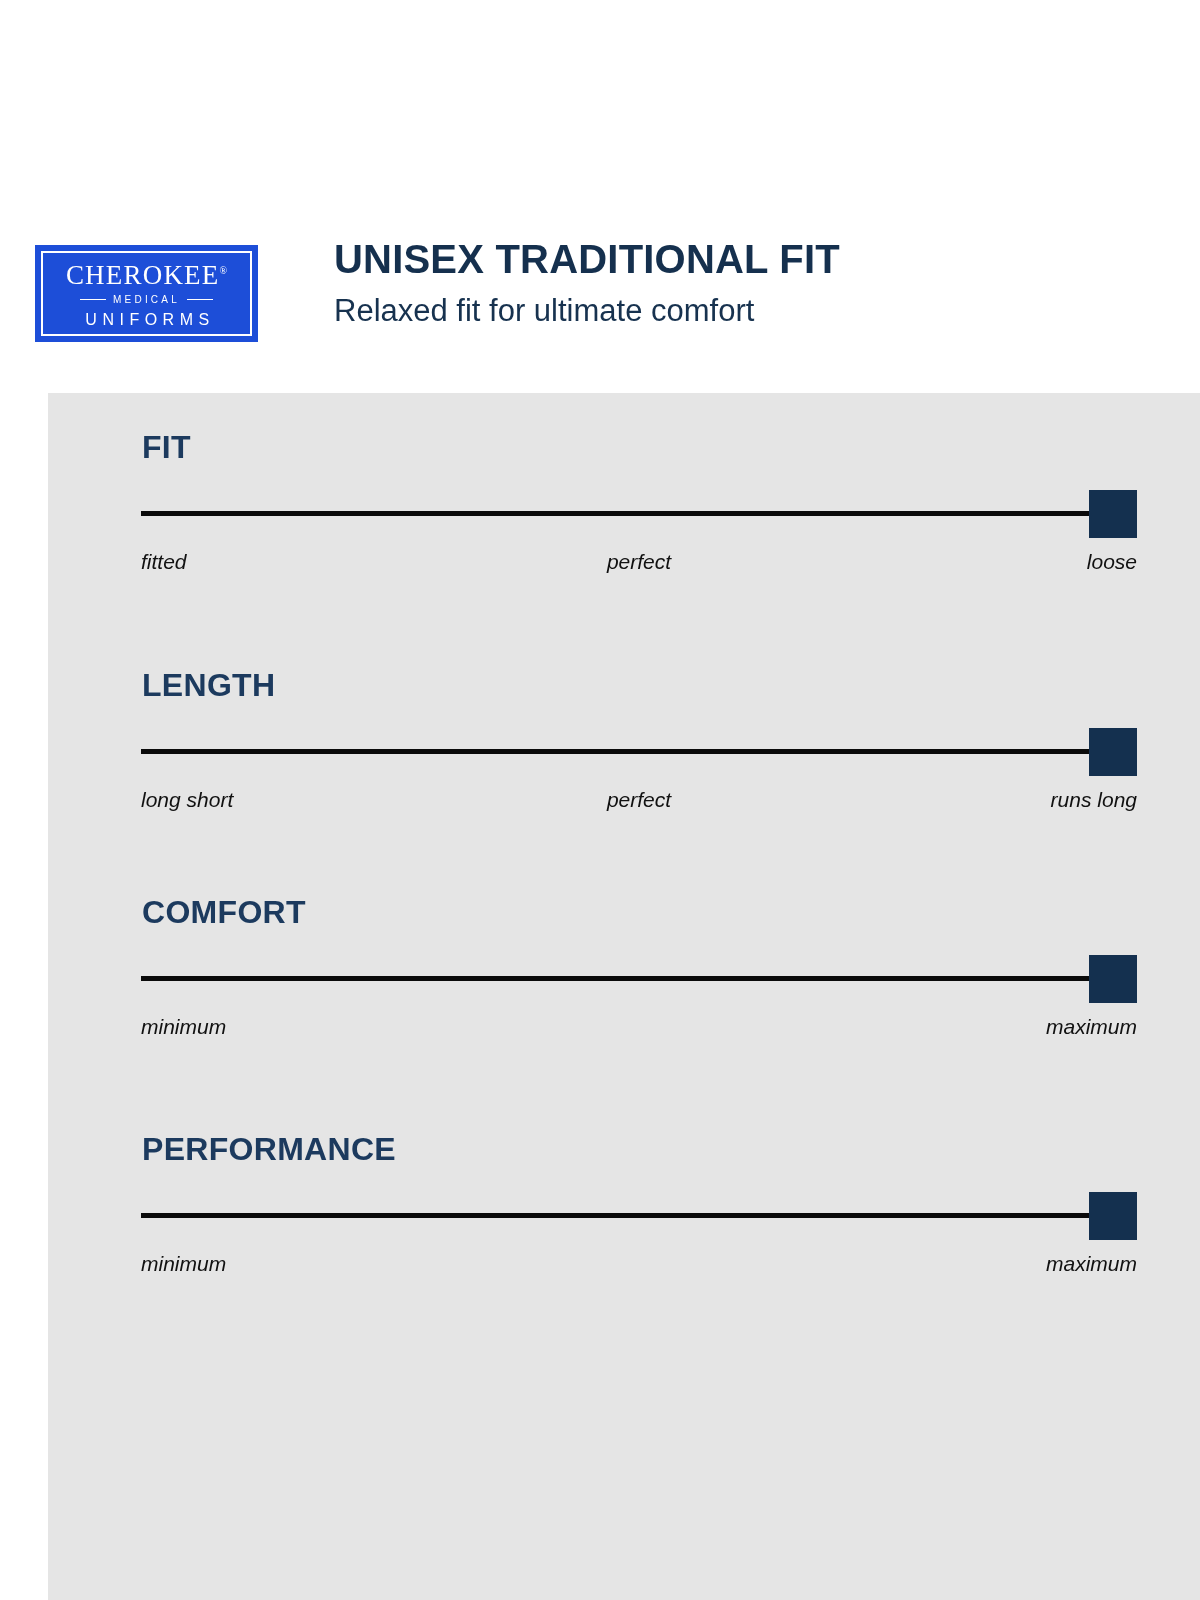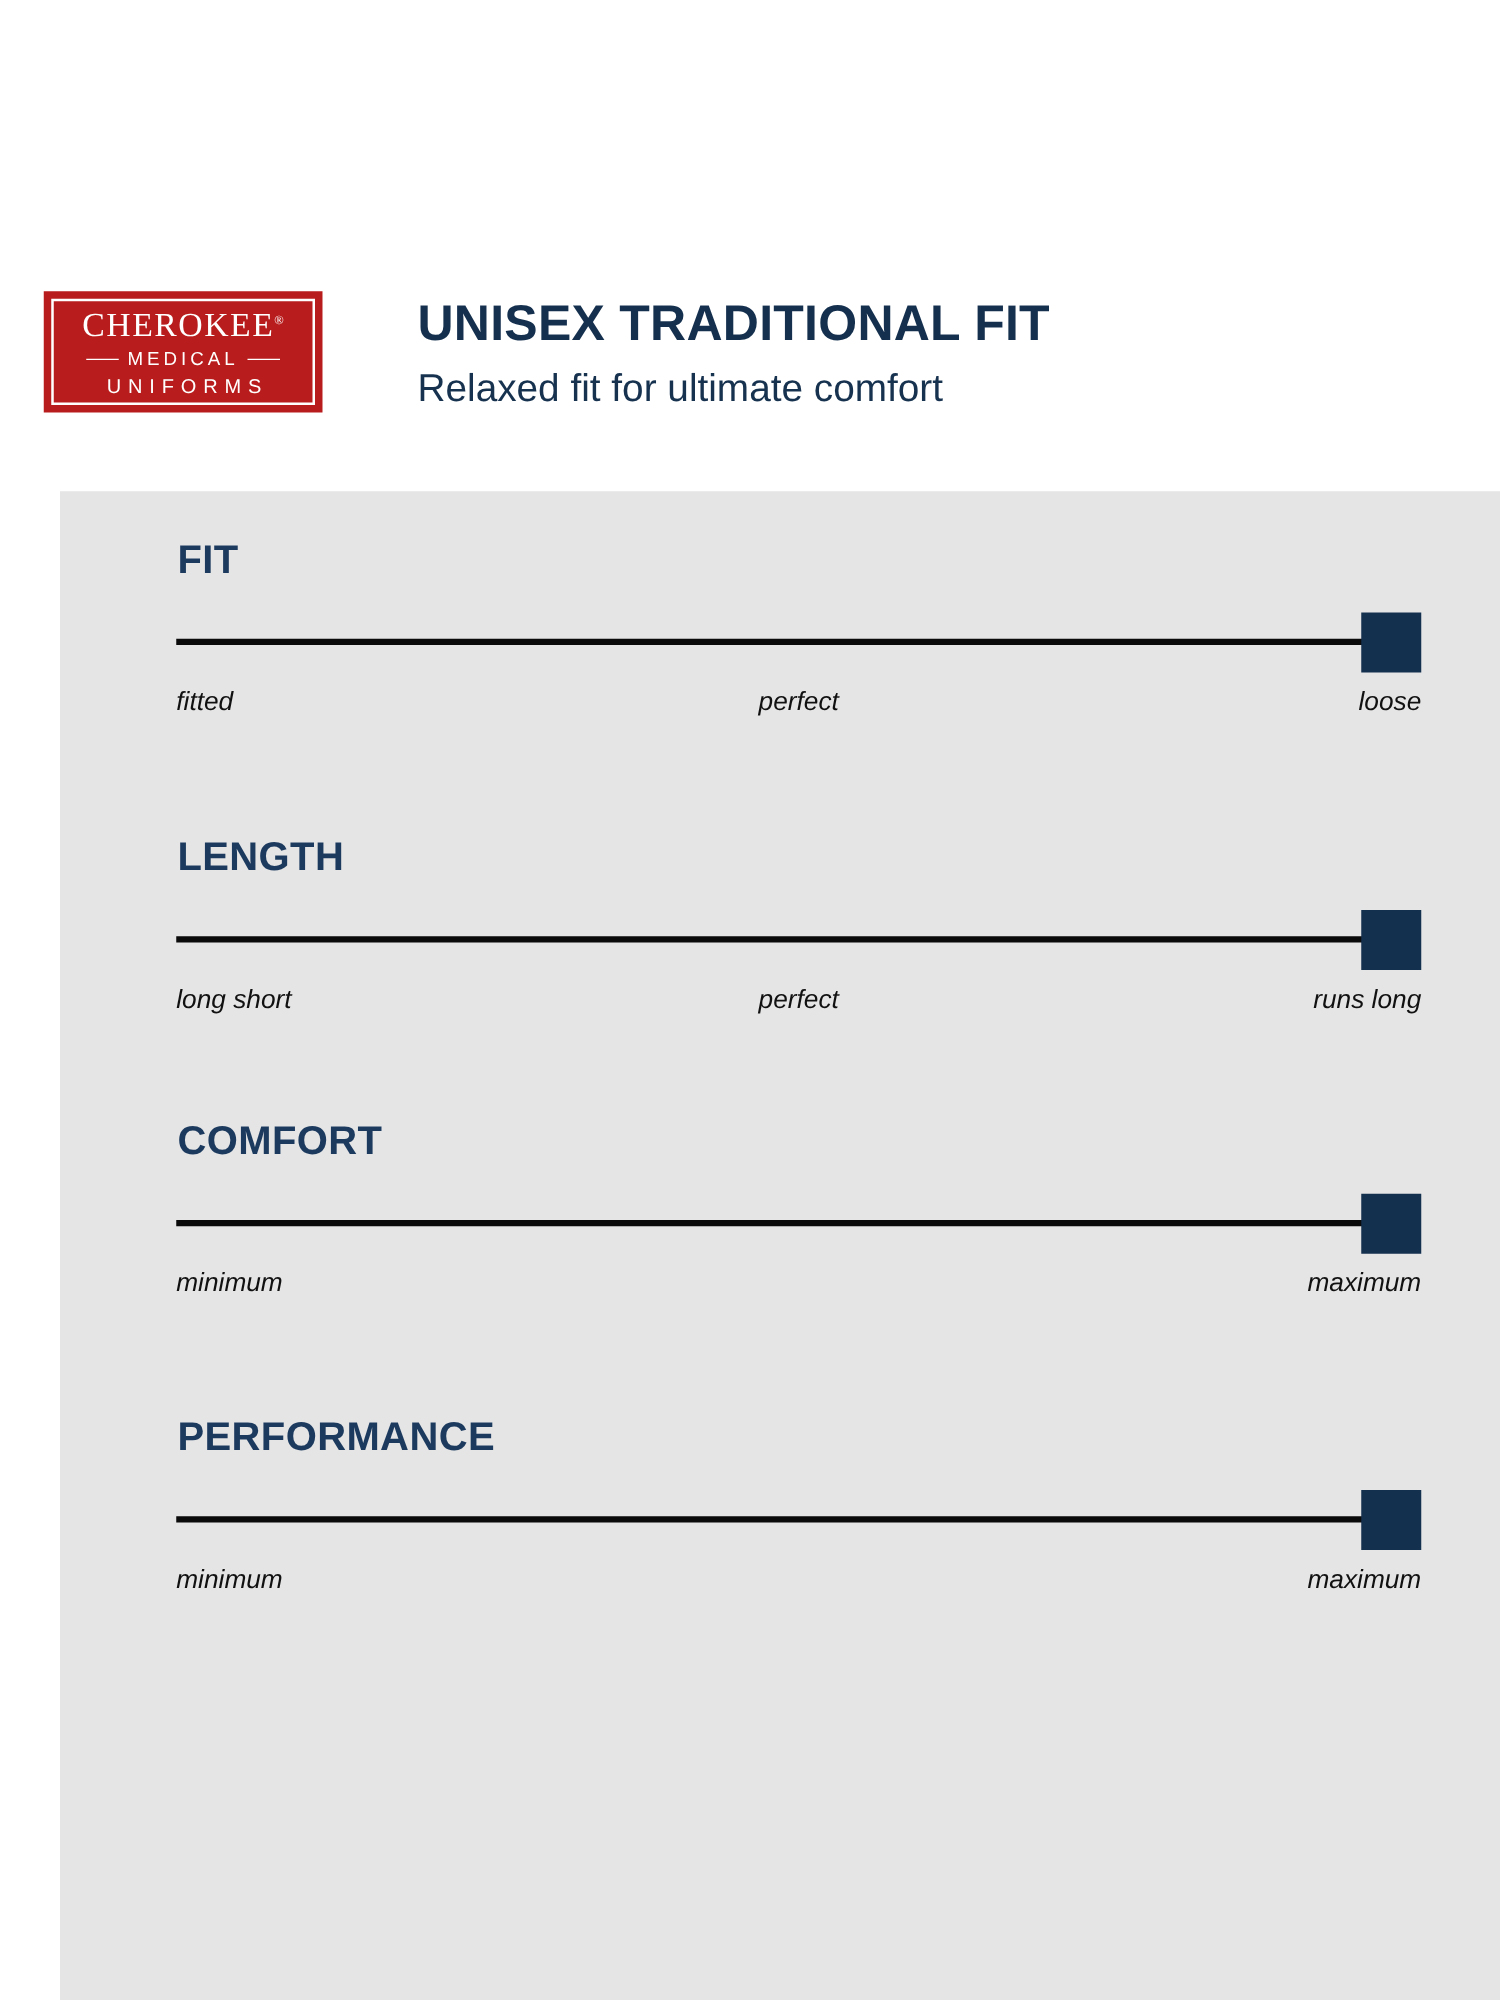--- a/index.html
+++ b/index.html
@@ -28,24 +28,24 @@
     left: 0;
     top: 0;
     width: 1200px;
     height: 393px;
     background: #ffffff;
   }
 
   .brand-logo {
     position: absolute;
     left: 35px;
-    top: 233px;
+    top: 245px;
     width: 223px;
     height: 97px;
-    background: #b91c1c;
+    background: #1d4ed8;
     box-sizing: border-box;
     padding: 6px;
   }
   .brand-logo-inner {
     width: 100%;
     height: 100%;
     border: 2px solid #ffffff;
     box-sizing: border-box;
     display: flex;
     flex-direction: column;
@@ -77,21 +77,21 @@
   .brand-mid .rule {
     display: block;
     width: 26px;
     height: 1.5px;
     background: #ffffff;
     margin: 0 7px;
   }
   .brand-medical {
     font-family: "Liberation Sans", sans-serif;
     color: #ffffff;
-    font-size: 15px;
+    font-size: 10px;
     letter-spacing: 3.2px;
     line-height: 1;
     white-space: nowrap;
   }
   .brand-uniforms {
     font-family: Liberation Sans, sans-serif;
     color: #ffffff;
     font-size: 16px;
     letter-spacing: 5.5px;
     line-height: 1;

